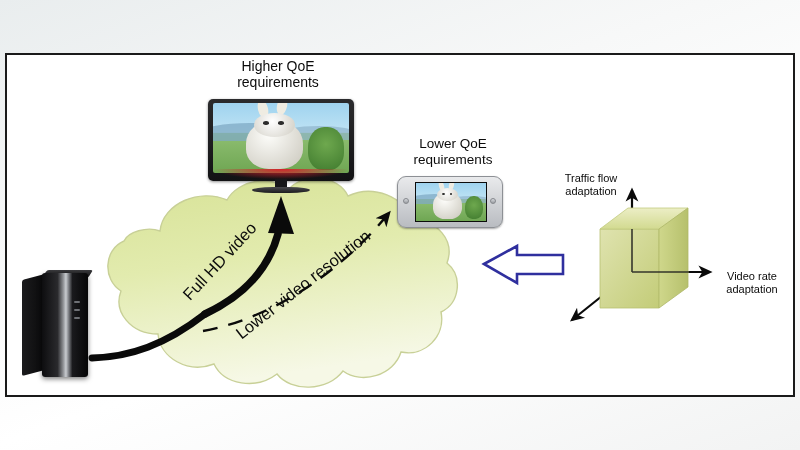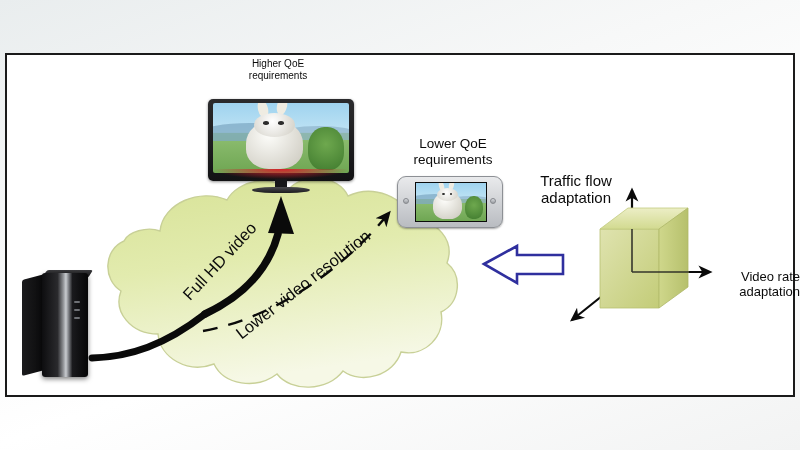--- a/index.html
+++ b/index.html
@@ -15,24 +15,24 @@
     position:absolute;left:5px;top:53px;width:790px;height:344px;
     background:#ffffff;border:2px solid #1a1a1a;box-sizing:border-box;
   }
   #canvas{position:absolute;left:0;top:0;width:800px;height:450px;}
 
   .lbl{
     position:absolute;color:#0b0b0b;text-align:center;
     font-family:"Liberation Sans", sans-serif;
     line-height:1.15;white-space:pre-line;
   }
-  #lbl-higher{left:198px;top:58px;width:160px;font-size:10px;}
+  #lbl-higher{left:198px;top:58px;width:160px;font-size:14px;}
   #lbl-lower{left:388px;top:136px;width:130px;font-size:13.5px;}
-  #lbl-traffic{left:511px;top:172px;width:130px;font-size:15px;}
-  #lbl-videorate{left:704px;top:270px;width:96px;font-size:13px;text-align:right;}
+  #lbl-traffic{left:526px;top:172px;width:130px;font-size:11px;}
+  #lbl-videorate{left:704px;top:270px;width:96px;font-size:11px;text-align:center;}
   #lbl-admission{left:498px;top:318px;width:160px;font-size:13.5px;}
   #lbl-cloud{left:196px;top:337px;width:190px;font-size:19px;line-height:1.25;}
 
   .rotlbl{
     position:absolute;color:#0b0b0b;font-size:16.5px;white-space:nowrap;
     font-family:"Liberation Sans", sans-serif;
   }
   #lbl-fullhd{left:186px;top:288px;transform:rotate(-47deg);transform-origin:0 50%;}
   #lbl-lowres{left:238px;top:326px;transform:rotate(-38deg);transform-origin:0 50%;}
 

